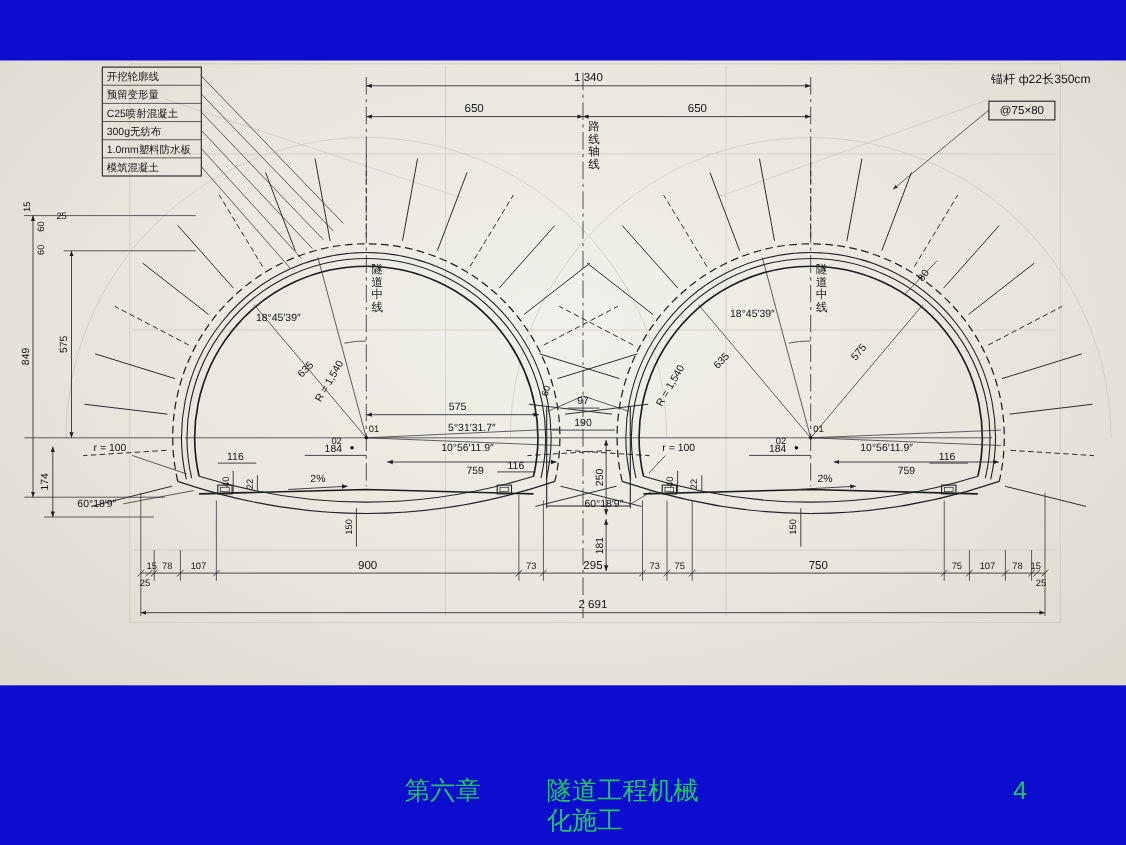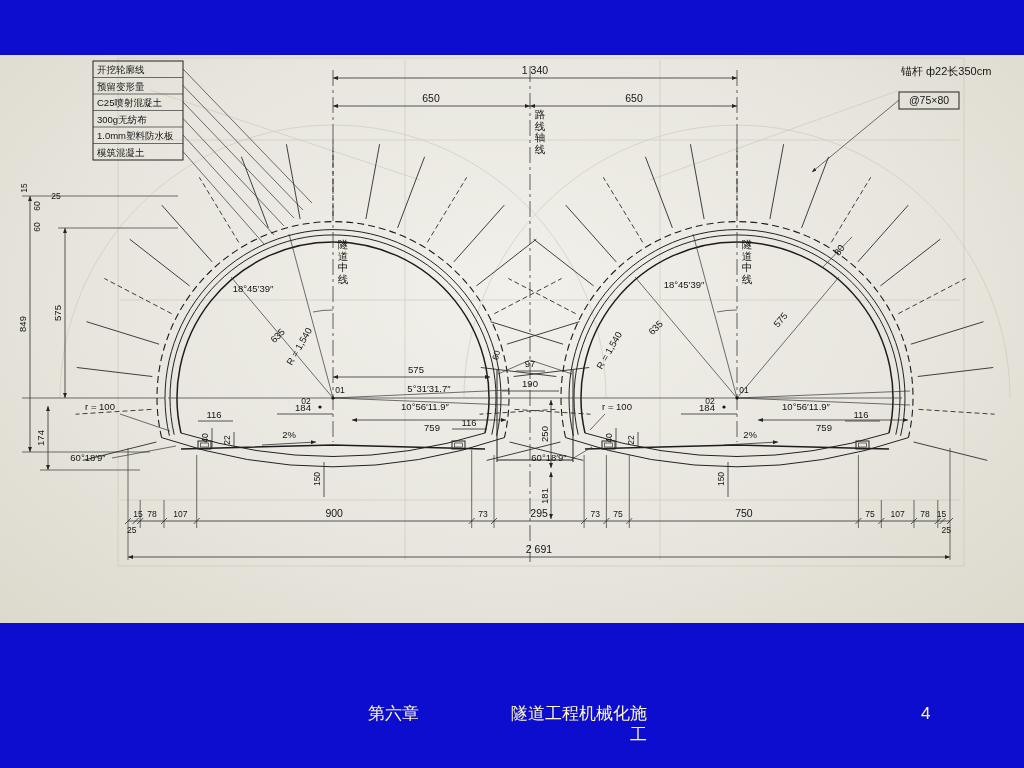--- a/index.html
+++ b/index.html
@@ -12,23 +12,23 @@
   .ln-med{stroke:#222;stroke-width:1;fill:none}
   .ln-thin{stroke:#333;stroke-width:.7;fill:none}
   .ln-dash{stroke:#1c1c1c;stroke-width:1.1;fill:none;stroke-dasharray:7 4}
   .ln-cl{stroke:#3a3a3a;stroke-width:.8;fill:none;stroke-dasharray:16 4 3 4}
   .bolt line{stroke:#2b2b2b;stroke-width:.9}
   .dim{stroke:#2e2e2e;stroke-width:.8;fill:none}
   .ln-faint{stroke:#c6c3b6;stroke-width:.8;fill:none;opacity:.7}
   text{fill:#141414;font-family:"Liberation Sans",sans-serif}
   .t8{font-size:8.5px}.t9{font-size:9.5px}.t10{font-size:10.5px}.t11{font-size:11px}
   .mid{text-anchor:middle}
-  .footer-chapter,.footer-title,.footer-page{position:absolute;color:#fef9c3;font-size:17px;line-height:1.22}
+  .footer-chapter,.footer-title,.footer-page{position:absolute;color:#22c55e;font-size:23px;line-height:1.22}
   .footer-chapter{left:368px;top:704px}
-  .footer-title{left:497px;top:704px;width:150px;text-align:right}
+  .footer-title{left:497px;top:704px;width:150px;text-align:left}
   .footer-page{left:921px;top:704px}
 </style>
 </head>
 <body>
 
 <div class="paper">
 <svg width="1024" height="537" viewBox="0 55 1024 537">
   <defs>
     <marker id="arr" viewBox="0 0 10 10" refX="9" refY="5" markerWidth="7" markerHeight="7" orient="auto-start-reverse">
       <path d="M0,1.5 L9,5 L0,8.5 z" fill="#222"></path>

